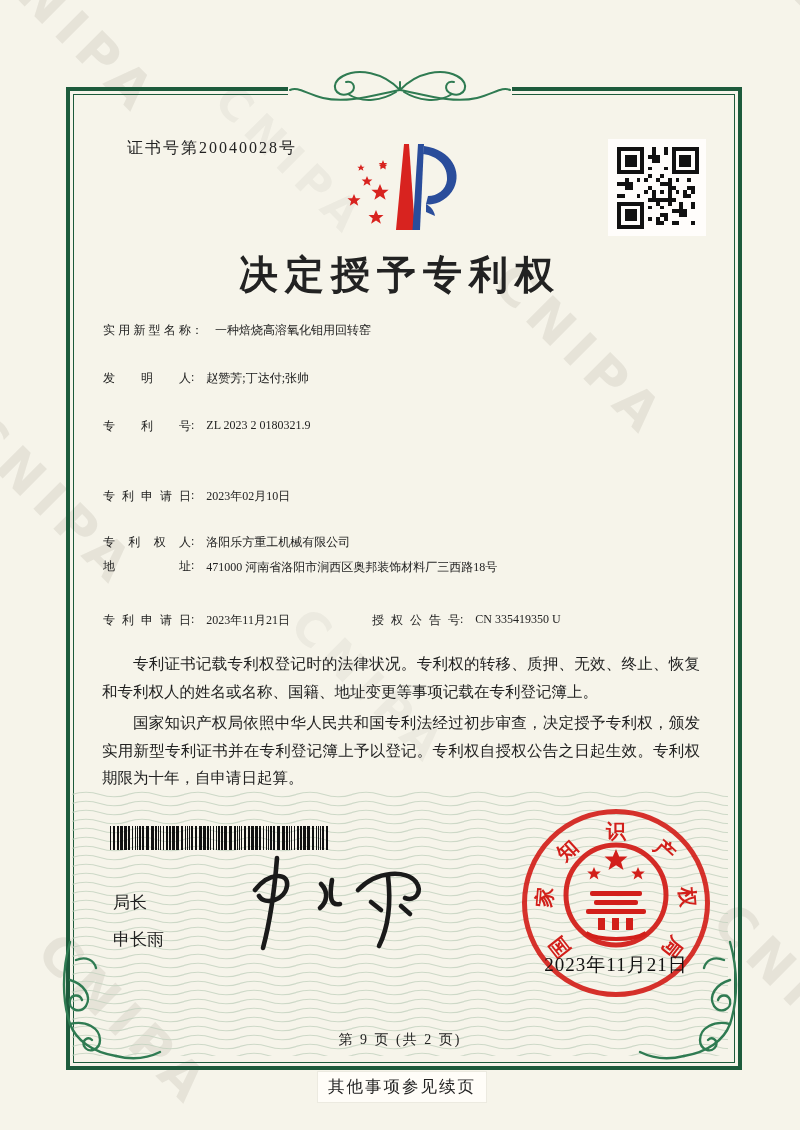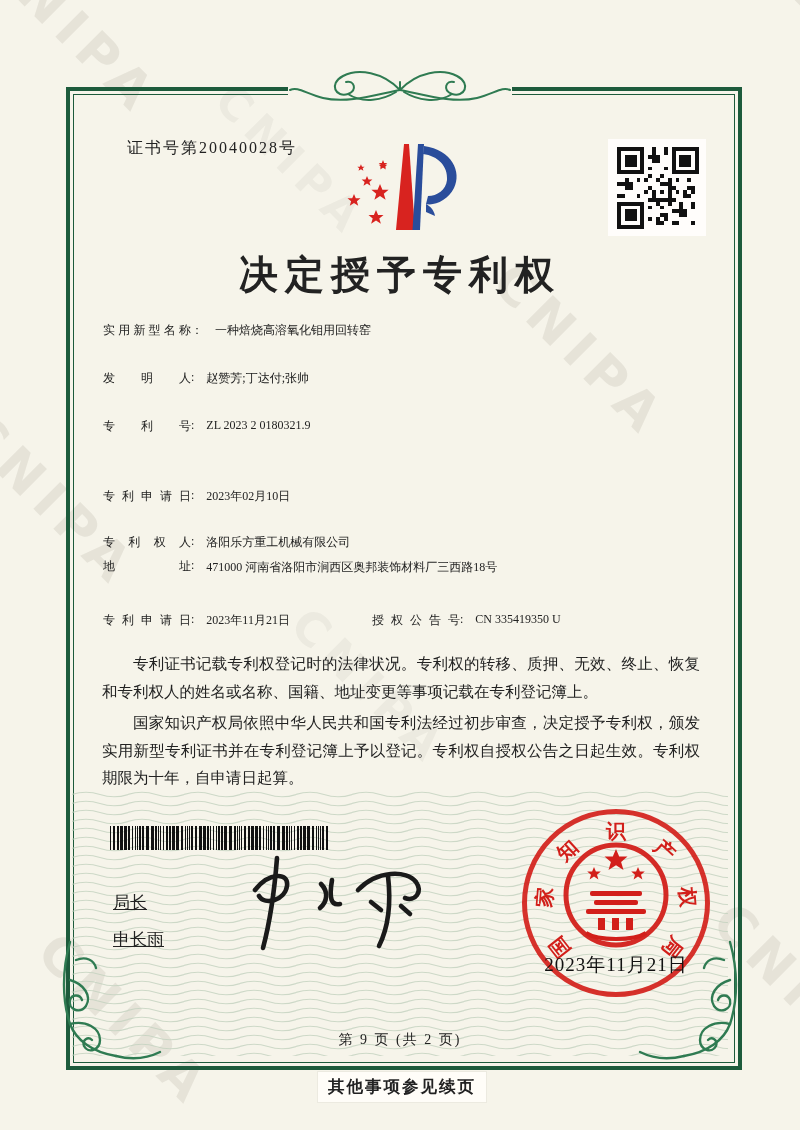--- a/index.html
+++ b/index.html
@@ -34,37 +34,37 @@
   .lab2{display:inline-block;width:88px;text-align:justify;text-align-last:justify;
       vertical-align:top;margin-left:82px;}
   
   .paras{position:absolute;left:102px;top:650px;width:598px;z-index:4;
       font-size:15.5px;line-height:1.78;text-align:justify;}
   .paras p{margin:0 0 4px 0;text-indent:2em;}
   
   .barcode{position:absolute;left:110px;top:826px;width:220px;height:24px;z-index:4;
       display:flex;align-items:stretch;}
   .barcode span{display:block;height:100%;}
-  .officer{position:absolute;left:113px;top:885px;font-size:17px;z-index:4;line-height:2.15;text-decoration:underline;}
+  .officer{position:absolute;left:113px;top:885px;font-size:17px;z-index:4;line-height:2.15;}
   .signature{position:absolute;left:225px;top:850px;z-index:4;}
   
   .seal{position:absolute;left:522px;top:809px;width:188px;height:188px;z-index:5;}
   .seal-ring{position:absolute;left:0;top:0;width:178px;height:178px;border:5px solid rgba(210,31,26,.92);
       border-radius:50%;}
   .seal-char{position:absolute;left:50%;top:50%;width:22px;height:22px;margin:-11px 0 0 -11px;
       font-size:20px;font-weight:bold;color:#d21f1a;text-align:center;line-height:22px;}
   .seal-emblem{position:absolute;left:34px;top:26px;}
   .seal-date{position:absolute;left:0;top:143px;width:188px;text-align:center;
       font-size:19px;color:#111;z-index:6;letter-spacing:1px;}
   
   .page-num{position:absolute;left:0;top:1031px;width:800px;text-align:center;
       font-size:14px;z-index:4;letter-spacing:2px;}
   .cont-note{position:absolute;left:318px;top:1072px;width:168px;height:30px;background:#fffdf8;
       z-index:4;text-align:center;font-size:16.5px;line-height:30px;letter-spacing:2px;
-      box-shadow:0 0 0 1px rgba(0,0,0,0.04);font-weight:bold;}
+      box-shadow:0 0 0 1px rgba(0,0,0,0.04);}
   .ornament{position:absolute;z-index:3;}
 </style>
 </head>
 <body>
 
 <div class="wm" style="left:-38px;top:-2px;">CNIPA</div>
 <div class="wm" style="left:700px;top:-40px;">CNIPA</div>
 <div class="wm" style="left:195px;top:135px;font-size:44px;color:rgba(120,118,104,0.07);">CNIPA</div>
 <div class="wm" style="left:470px;top:320px;">CNIPA</div>
 <div class="wm" style="left:-60px;top:470px;">CNIPA</div>

